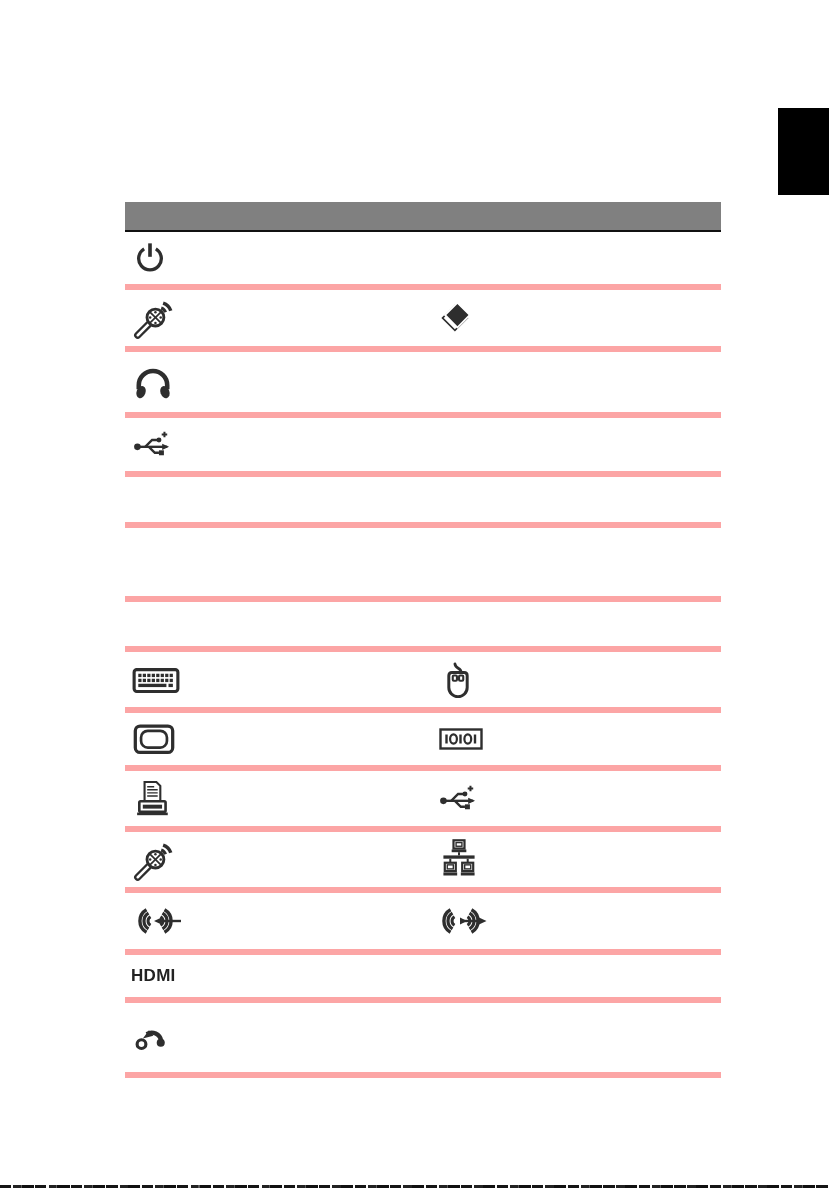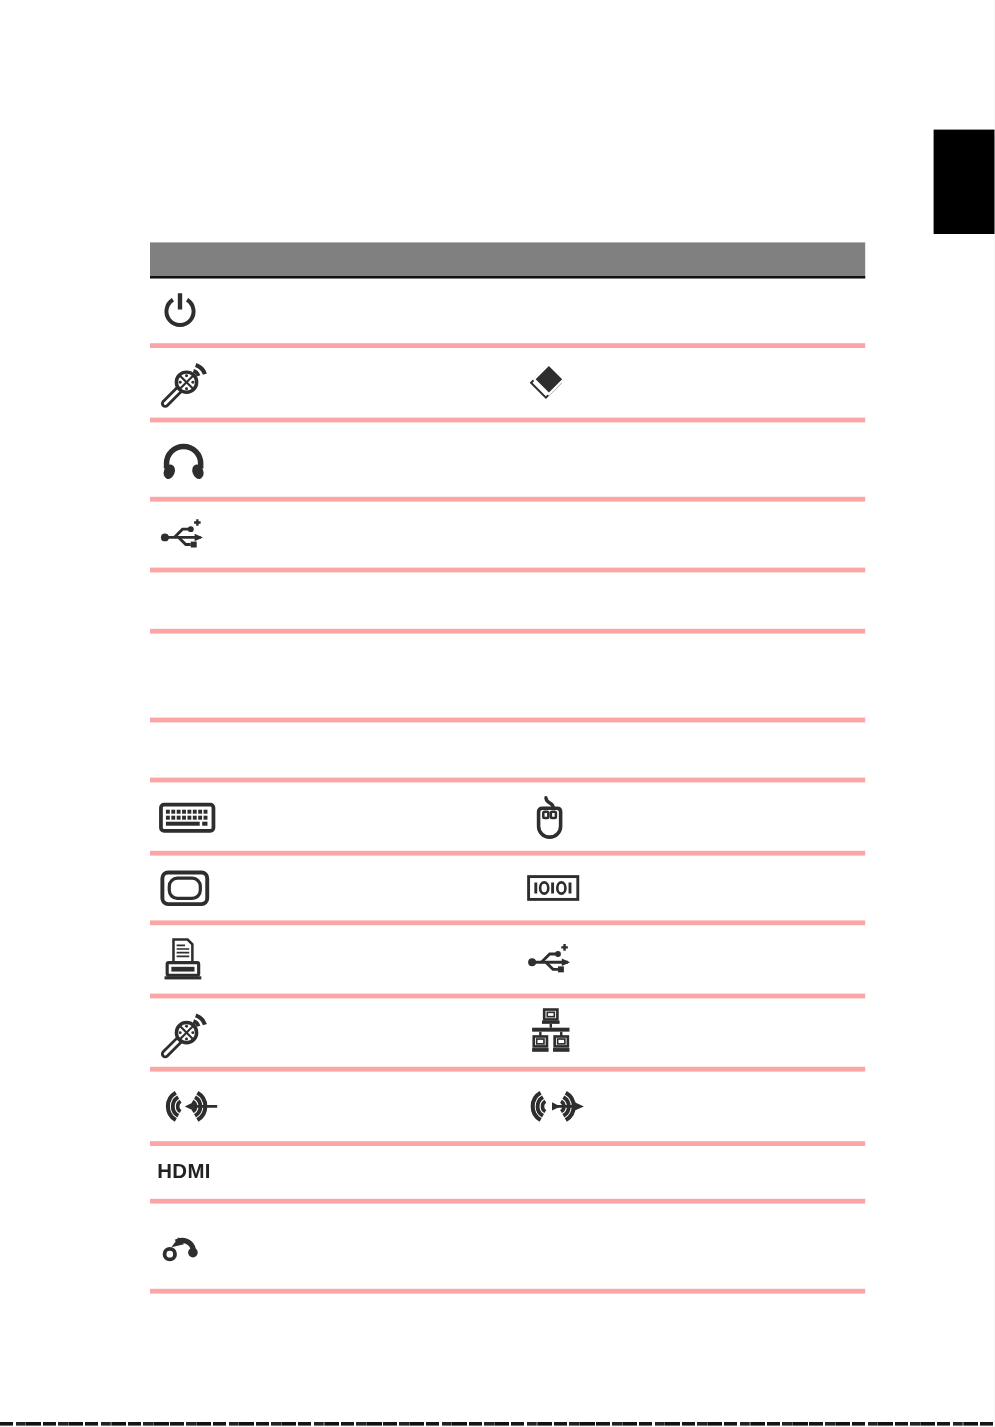--- a/index.html
+++ b/index.html
@@ -12,21 +12,21 @@
     position:absolute;top:108px;right:0;width:51px;height:87px;background:#000000;
   }
   .ports-table{
     position:absolute;left:125px;top:202px;width:596px;
   }
   .table-header{
     height:28px;background:#808080;border-bottom:2px solid #111111;
     box-sizing:content-box;
   }
   .row{
-    position:relative;border-bottom:4px solid #fca5a5;box-sizing:border-box;text-decoration:underline;
+    position:relative;border-bottom:6px solid #fca5a5;box-sizing:border-box;text-decoration:underline;
   }
   .cell{position:absolute;top:50%;transform:translateY(-50%);line-height:0;}
   .cell-left{left:6px;}
   .cell-middle{left:312px;}
   .icon{display:inline-block;line-height:0;color:#2e2e2e;}
   .cell-text{
     font-weight:bold;font-size:17px;line-height:20px;color:#222222;
     letter-spacing:0.3px;
   }
   .scan-line{

